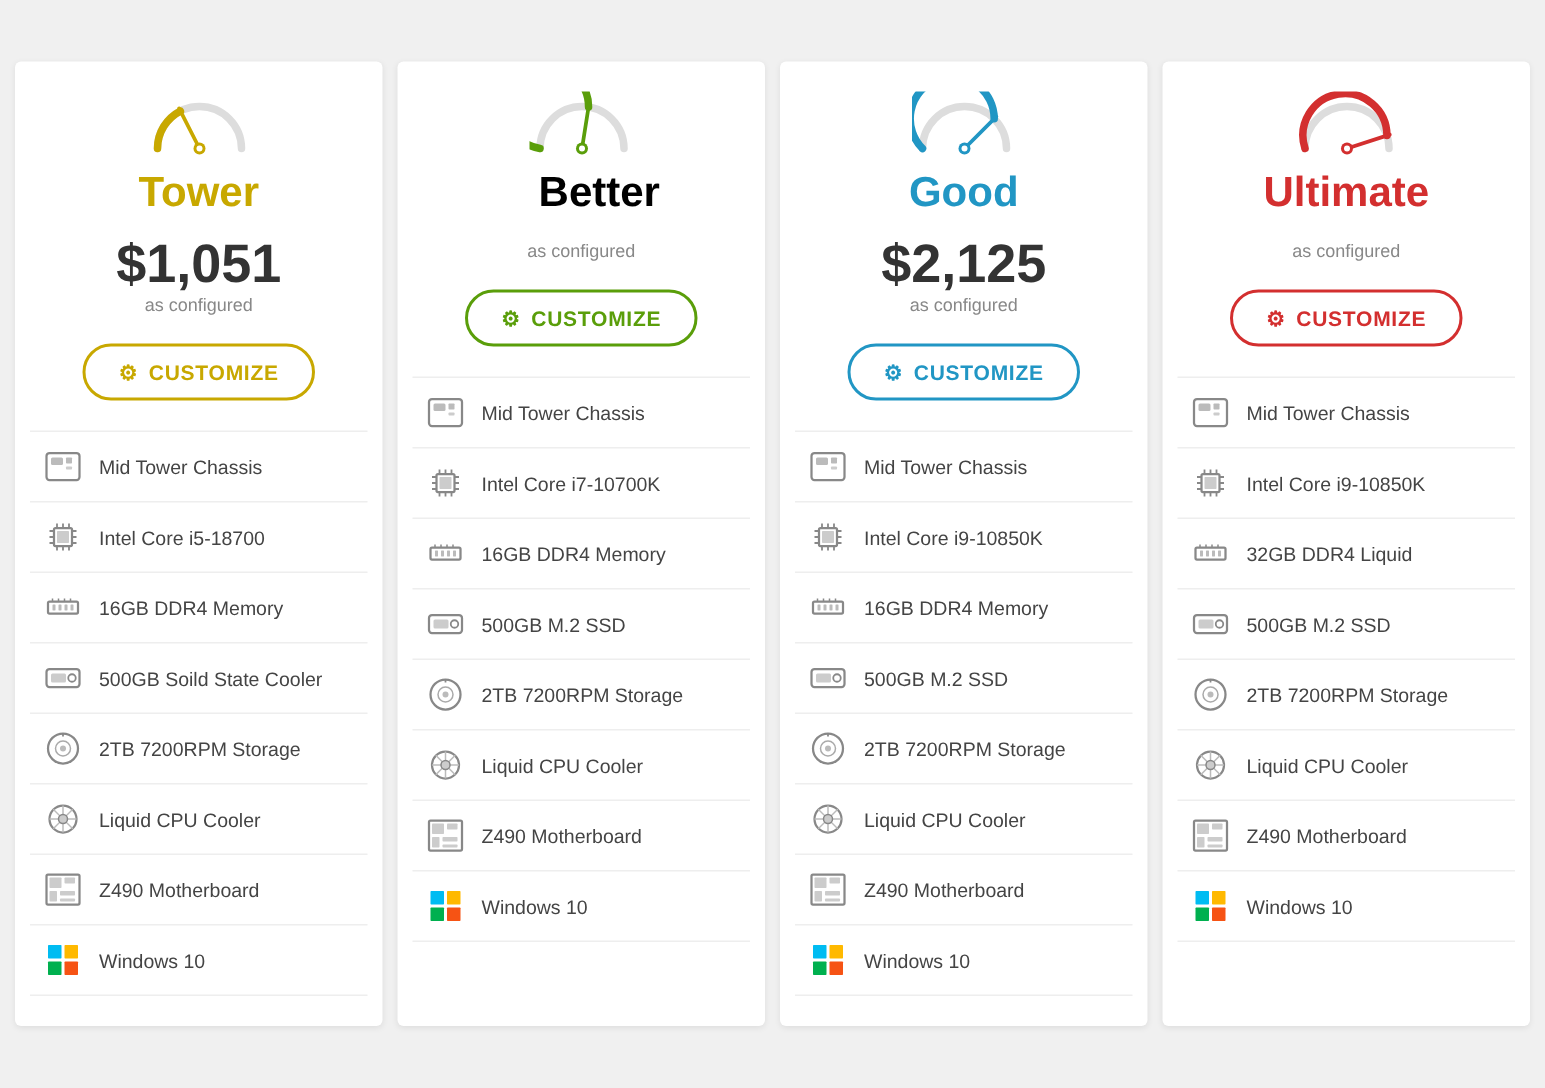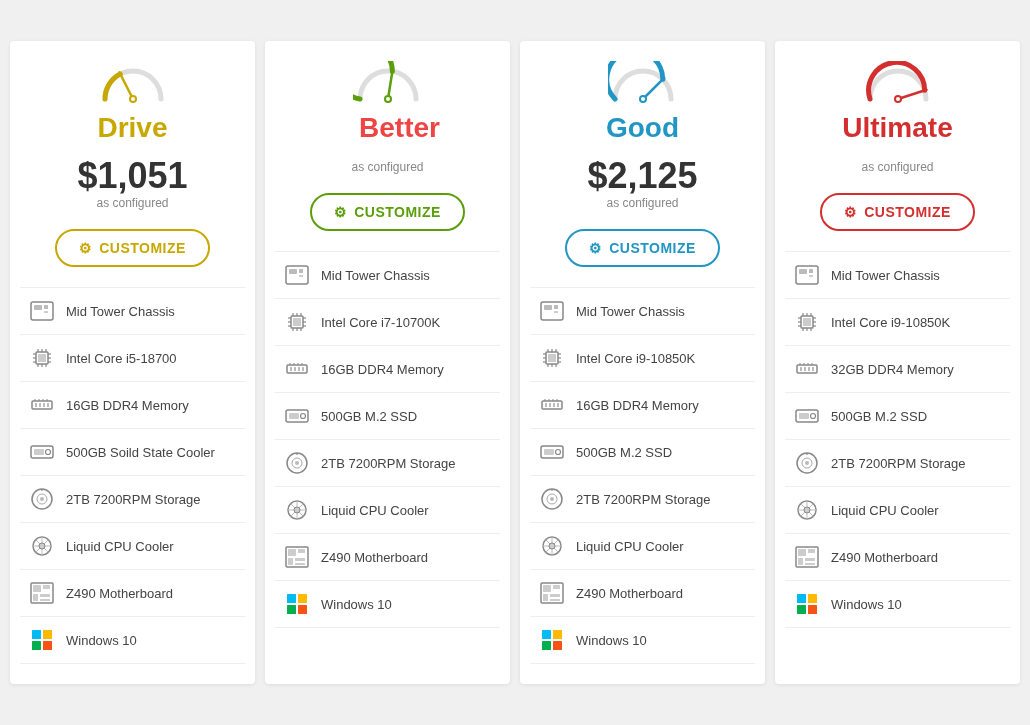--- a/index.html
+++ b/index.html
@@ -64,21 +64,21 @@
       letter-spacing: 0.5px;
     }
     .customize-btn .gear-icon {
       font-size: 14px;
     }
     .plan-good .customize-btn { border: 2px solid #c8a800; color: #c8a800; }
     .plan-better .customize-btn { border: 2px solid #5a9e0a; color: #5a9e0a; }
     .plan-best .customize-btn { border: 2px solid #2196c4; color: #2196c4; }
     .plan-ultimate .customize-btn { border: 2px solid #d32f2f; color: #d32f2f; }
     .plan-good .plan-title { color: #c8a800; }
-    .plan-better .plan-title { color: #ef4444; margin-left: 24px; }
+    .plan-better .plan-title { color: #000000; margin-left: 24px; }
     .plan-best .plan-title { color: #2196c4; }
     .plan-ultimate .plan-title { color: #d32f2f; }
     .spec-list {
       width: 100%;
       list-style: none;
       border-top: 1px solid #eee;
       text-align: right;
     }
     .spec-item {
       display: flex;
@@ -103,21 +103,21 @@
 
 <div class="plans-container">
 <div class="plan-card plan-good">
     <div class="plan-gauge"><svg width="70" height="48" viewBox="0 0 70 48">
     <path d="M 7 38 A 28 28 0 0 1 63 38" fill="none" stroke="#ddd" stroke-width="5" stroke-linecap="round"></path>
     <path d="M 7 38 A 28 28 0 0 1 22.28826600729269 13.0518173227257" fill="none" stroke="#c8a800" stroke-width="5" stroke-linecap="round"></path>
     <line x1="35" y1="38" x2="21.380285007813598" y2="11.269804274348964" stroke="#c8a800" stroke-width="2.5" stroke-linecap="round"></line>
     <circle cx="35" cy="38" r="4" fill="#c8a800"></circle>
     <circle cx="35" cy="38" r="2" fill="white"></circle>
   </svg></div>
-    <div class="plan-title">Drive</div>
+    <div class="plan-title">Tower</div>
     <div class="plan-price">$1,051</div>
     <div class="plan-price-label">as configured</div>
     <button class="customize-btn">
       <span class="gear-icon">⚙</span>
       <span>CUSTOMIZE</span>
     </button>
     <ul class="spec-list">
 
     <li class="spec-item">
       <span class="spec-icon">
@@ -557,21 +557,21 @@
               <rect x="6" y="11" width="2" height="4" rx="0.3" fill="#bbb"></rect>
               <rect x="10" y="11" width="2" height="4" rx="0.3" fill="#bbb"></rect>
               <rect x="14" y="11" width="2" height="4" rx="0.3" fill="#bbb"></rect>
               <rect x="18" y="11" width="2" height="4" rx="0.3" fill="#bbb"></rect>
               <line x1="6" y1="9" x2="6" y2="7" stroke="#888" stroke-width="1"></line>
               <line x1="10" y1="9" x2="10" y2="7" stroke="#888" stroke-width="1"></line>
               <line x1="14" y1="9" x2="14" y2="7" stroke="#888" stroke-width="1"></line>
               <line x1="18" y1="9" x2="18" y2="7" stroke="#888" stroke-width="1"></line>
             </svg>
           </span>
-      <span>32GB DDR4 Memory</span>
+      <span>32GB DDR4 Liquid</span>
     </li>
 
     <li class="spec-item">
       <span class="spec-icon">
             <svg width="26" height="26" viewBox="0 0 26 26">
               <rect x="2" y="7" width="22" height="12" rx="2" fill="none" stroke="#888" stroke-width="1.5"></rect>
               <rect x="5" y="10" width="10" height="6" rx="1" fill="#ccc"></rect>
               <circle cx="19" cy="13" r="2.5" fill="none" stroke="#888" stroke-width="1.2"></circle>
             </svg>
           </span>

